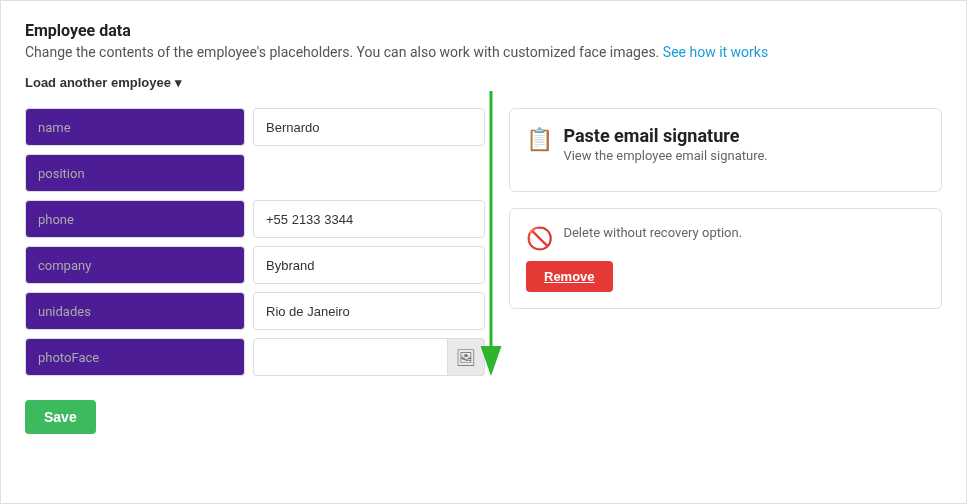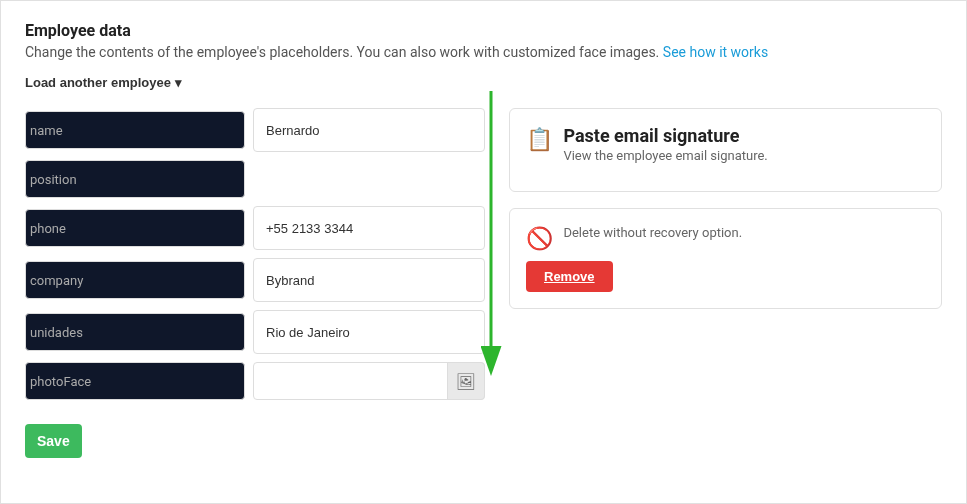--- a/index.html
+++ b/index.html
@@ -57,31 +57,31 @@
       display: flex;
       align-items: center;
       margin-bottom: 8px;
       gap: 8px;
     }
     .field-label-box {
       width: 220px;
       height: 38px;
       border: 1px solid #ddd;
       border-radius: 4px;
-      padding: 0 4px;
+      padding: 0 12px;
       display: flex;
       align-items: center;
       color: #aaa;
       font-size: 13px;
-      background: #0f172a;
+      background: #4c1d95;
       flex-shrink: 0;
     }
     .field-value-box {
       flex: 1;
-      height: 44px;
+      height: 38px;
       border: 1px solid #ddd;
       border-radius: 4px;
       padding: 0 12px;
       font-size: 13px;
       color: #333;
       background: #fff;
       outline: none;
     }
     .photo-row {
       display: flex;
@@ -120,21 +120,21 @@
       cursor: pointer;
       color: #666;
       font-size: 16px;
     }
     .save-btn {
       margin-top: 16px;
       background: #3dba5e;
       color: #fff;
       border: none;
       border-radius: 4px;
-      padding: 9px 12px;
+      padding: 9px 19px;
       font-size: 14px;
       font-weight: 600;
       cursor: pointer;
     }
     .side-section {
       flex: 1;
       display: flex;
       flex-direction: column;
       gap: 16px;
     }

